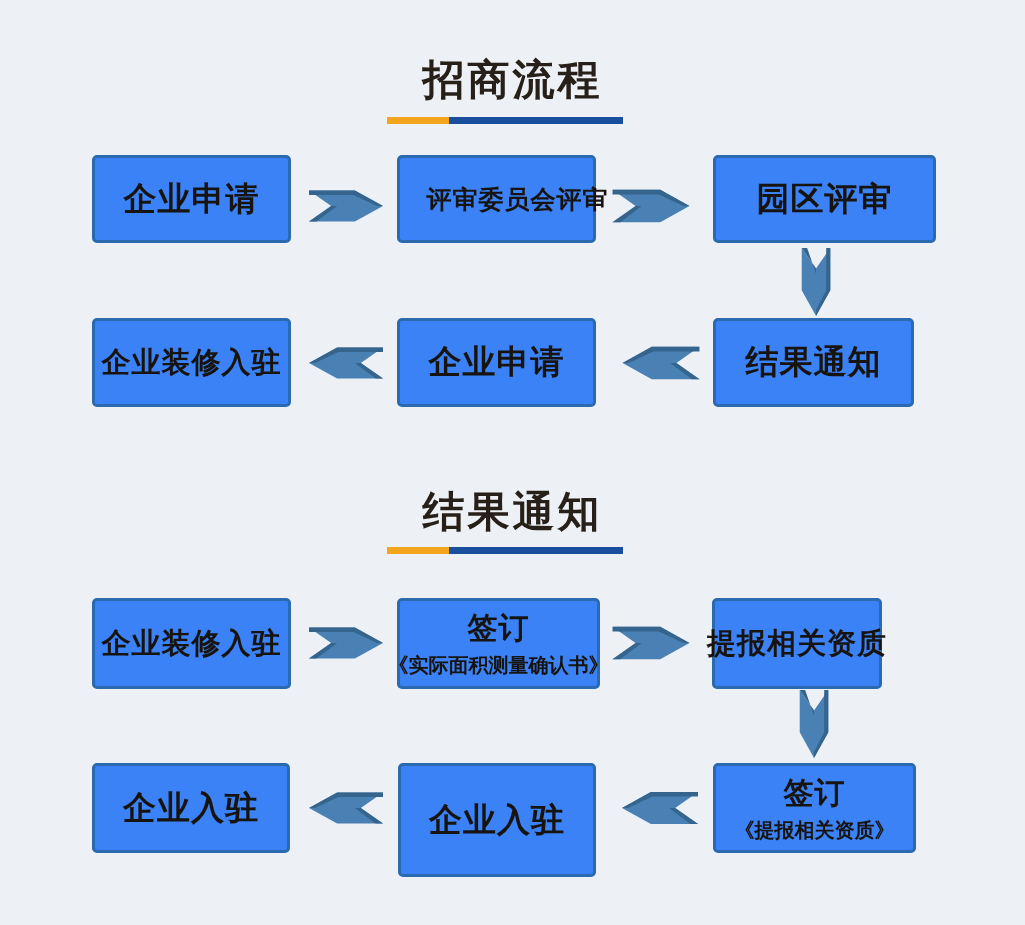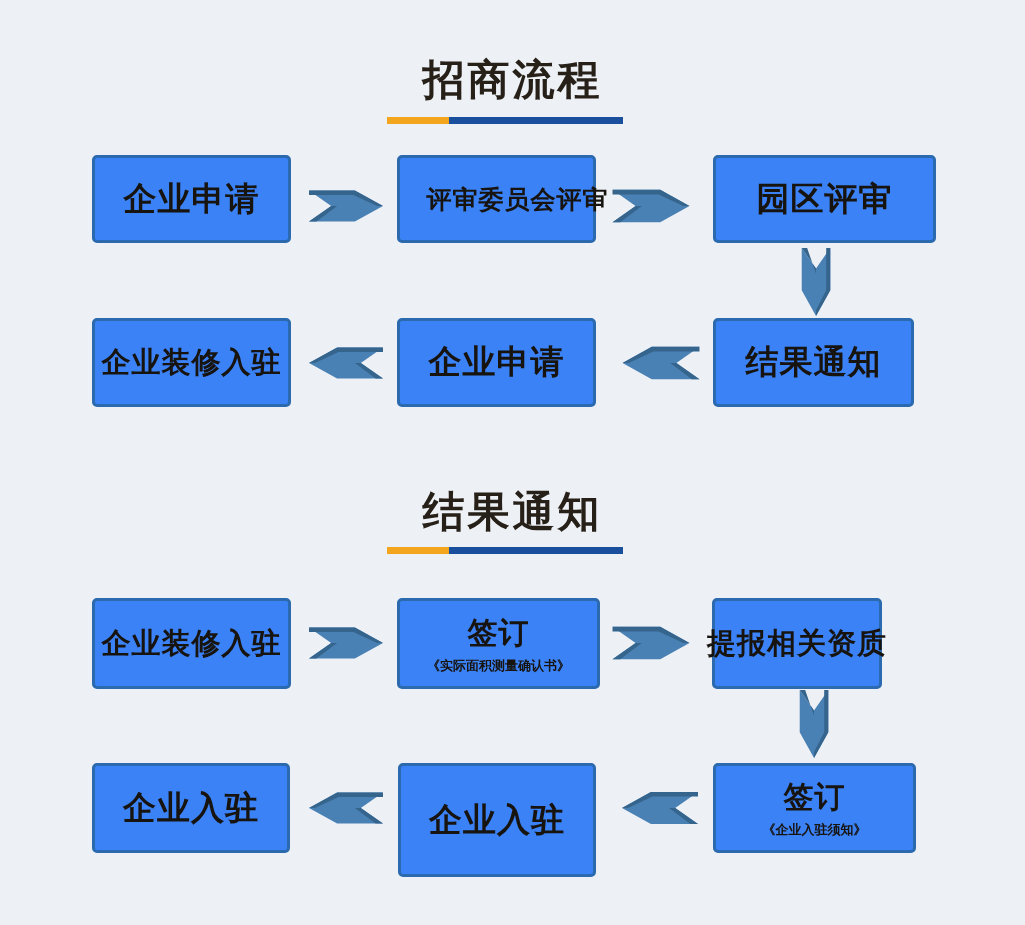--- a/index.html
+++ b/index.html
@@ -35,21 +35,21 @@
   .lbl{
     font-weight:bold;color:#17130f;
     font-size:33px;letter-spacing:1px;white-space:nowrap;
     font-family:"Liberation Serif","DejaVu Serif",serif;
   }
   .lbl.md{font-size:29px;}
   .lbl.sm{font-size:25px;margin-left:42px;}
   .two-line .lbl{font-size:30px;}
   .sub{
     font-weight:bold;color:#17130f;
-    font-size:13px;margin-top:3px;white-space:nowrap;
+    font-size:20px;margin-top:3px;white-space:nowrap;
     font-family:"Liberation Serif","DejaVu Serif",serif;
   }
   .arrow{position:absolute;line-height:0;}
   .arrow.flip{transform:scaleX(-1);}
 </style>
 </head>
 <body>
 
 <div class="canvas">
 
@@ -185,16 +185,16 @@
   <div class="arrow flip" style="left:622px;top:788px">
     <svg width="76" height="40" viewBox="0 0 100 52">
       <polygon points="0,5 62,5 100,26 62,47 0,47 30,26" fill="#4a81b5"></polygon>
       <polygon points="0,5 62,5 100,26 92,26 60,11 0,11" fill="#35648c"></polygon>
       <polygon points="0,47 30,26 38,26 10,47" fill="#35648c"></polygon>
     </svg>
   </div>
 
   <div class="fbox two-line" style="left:713px;top:763px;width:203px;height:90px">
     <div class="lbl">签订</div>
-    <div class="sub">《企业入驻须知》</div>
+    <div class="sub">《提报相关资质》</div>
   </div>
 
 </div>
 
 </body></html>

